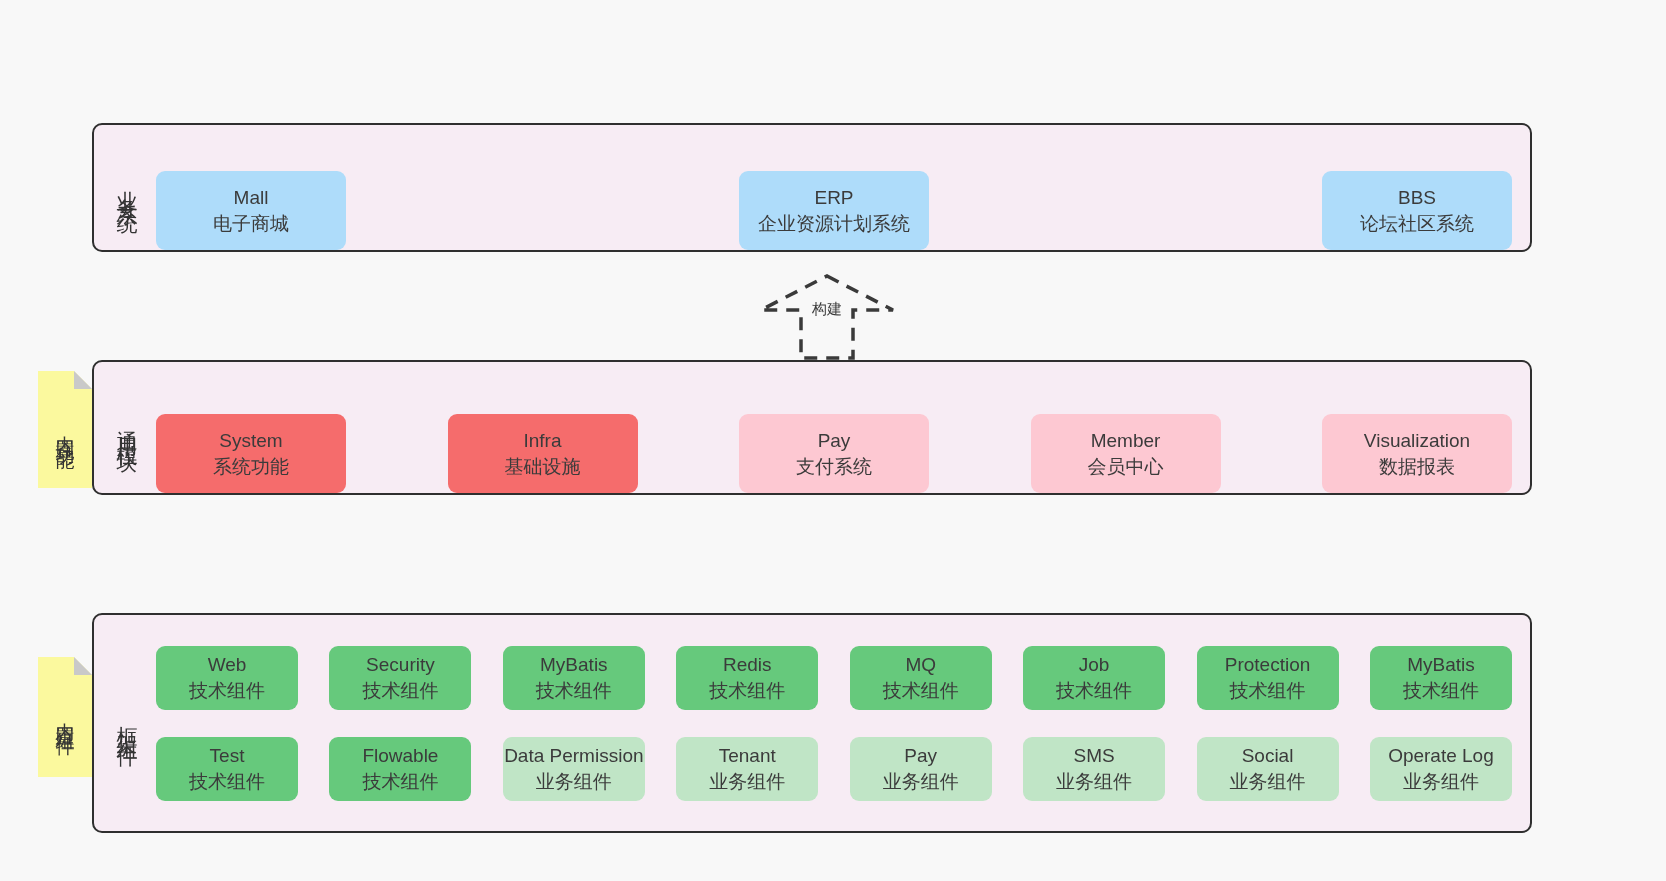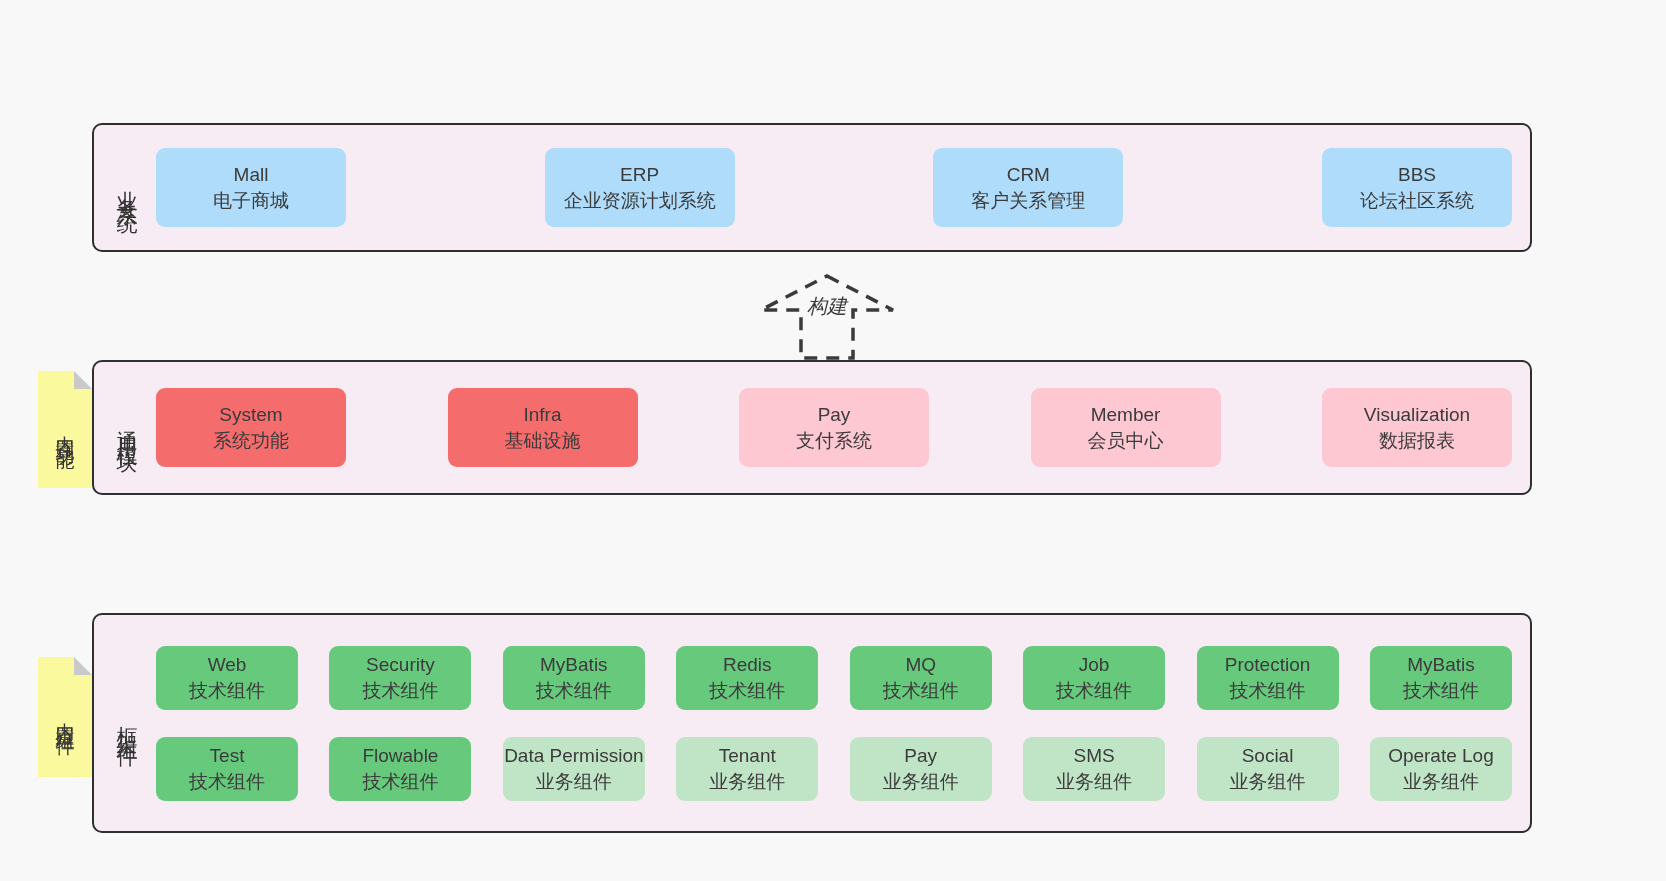--- a/index.html
+++ b/index.html
@@ -35,21 +35,21 @@
     writing-mode: vertical-rl;
     text-orientation: upright;
     font-size: 21px;
     letter-spacing: 7px;
     color: #333;
   }
 
   .boxes {
     position: absolute;
     left: 62px; right: 18px; top: 0; bottom: 0;
-    display: flex; align-items: center; justify-content: space-between;
+    display: flex; align-items: flex-end; justify-content: space-between;
   }
   .rows {
     position: absolute;
     left: 62px; right: 18px; top: 0; bottom: 0;
     display: flex; flex-direction: column; justify-content: center; gap: 27px;
   }
   .row { display: flex; justify-content: space-between; }
 
   .box {
     border-radius: 9px;
@@ -94,51 +94,46 @@
   }
   #fold-modules    { top: 371px; }
   #fold-components { top: 657px; }
 
   .arrow { position: absolute; width: 140px; height: 90px; }
   #arrow-build     { left: 757px; top: 272px; }
   #arrow-implement { left: 770px; top: 508px; }
   .arrow svg { display: block; }
   .arrow-label {
     position: absolute;
-    left: 50%; top: 21px;
+    left: 50%; top: 28px;
     transform: translateX(-50%);
     background: var(--page-bg, #f8f8f8);
     padding: 0 3px;
-    font-size: 20px;
+    font-size: 15px;
     white-space: nowrap;
     color: #3a3a3a;
-    font-style: italic;
   }
 </style>
 </head>
 <body>
 
 <div id="canvas">
 
   <div class="panel" id="panel-business">
     <div class="panel-title">业务系统</div>
     <div class="boxes">
       <div class="box w6 blue">
         <span>Mall</span>
         <span>电子商城</span>
       </div>
       <div class="box w6 blue">
         <span>ERP</span>
         <span>企业资源计划系统</span>
       </div>
       <div class="box w6 blue">
-        <span>CRM</span>
-        <span>客户关系管理</span>
-      </div>
-      <div class="box w6 blue">
         <span>BBS</span>
         <span>论坛社区系统</span>
       </div>
     </div>
   </div>
 
   <div class="arrow" id="arrow-build">
     <svg width="140" height="90" viewBox="0 0 140 90">
       <polygon points="70,4 136,38 96,38 96,86 44,86 44,38 4,38" fill="none" stroke="#3a3a3a" stroke-width="3.5" stroke-dasharray="13 9"></polygon>
     </svg>

